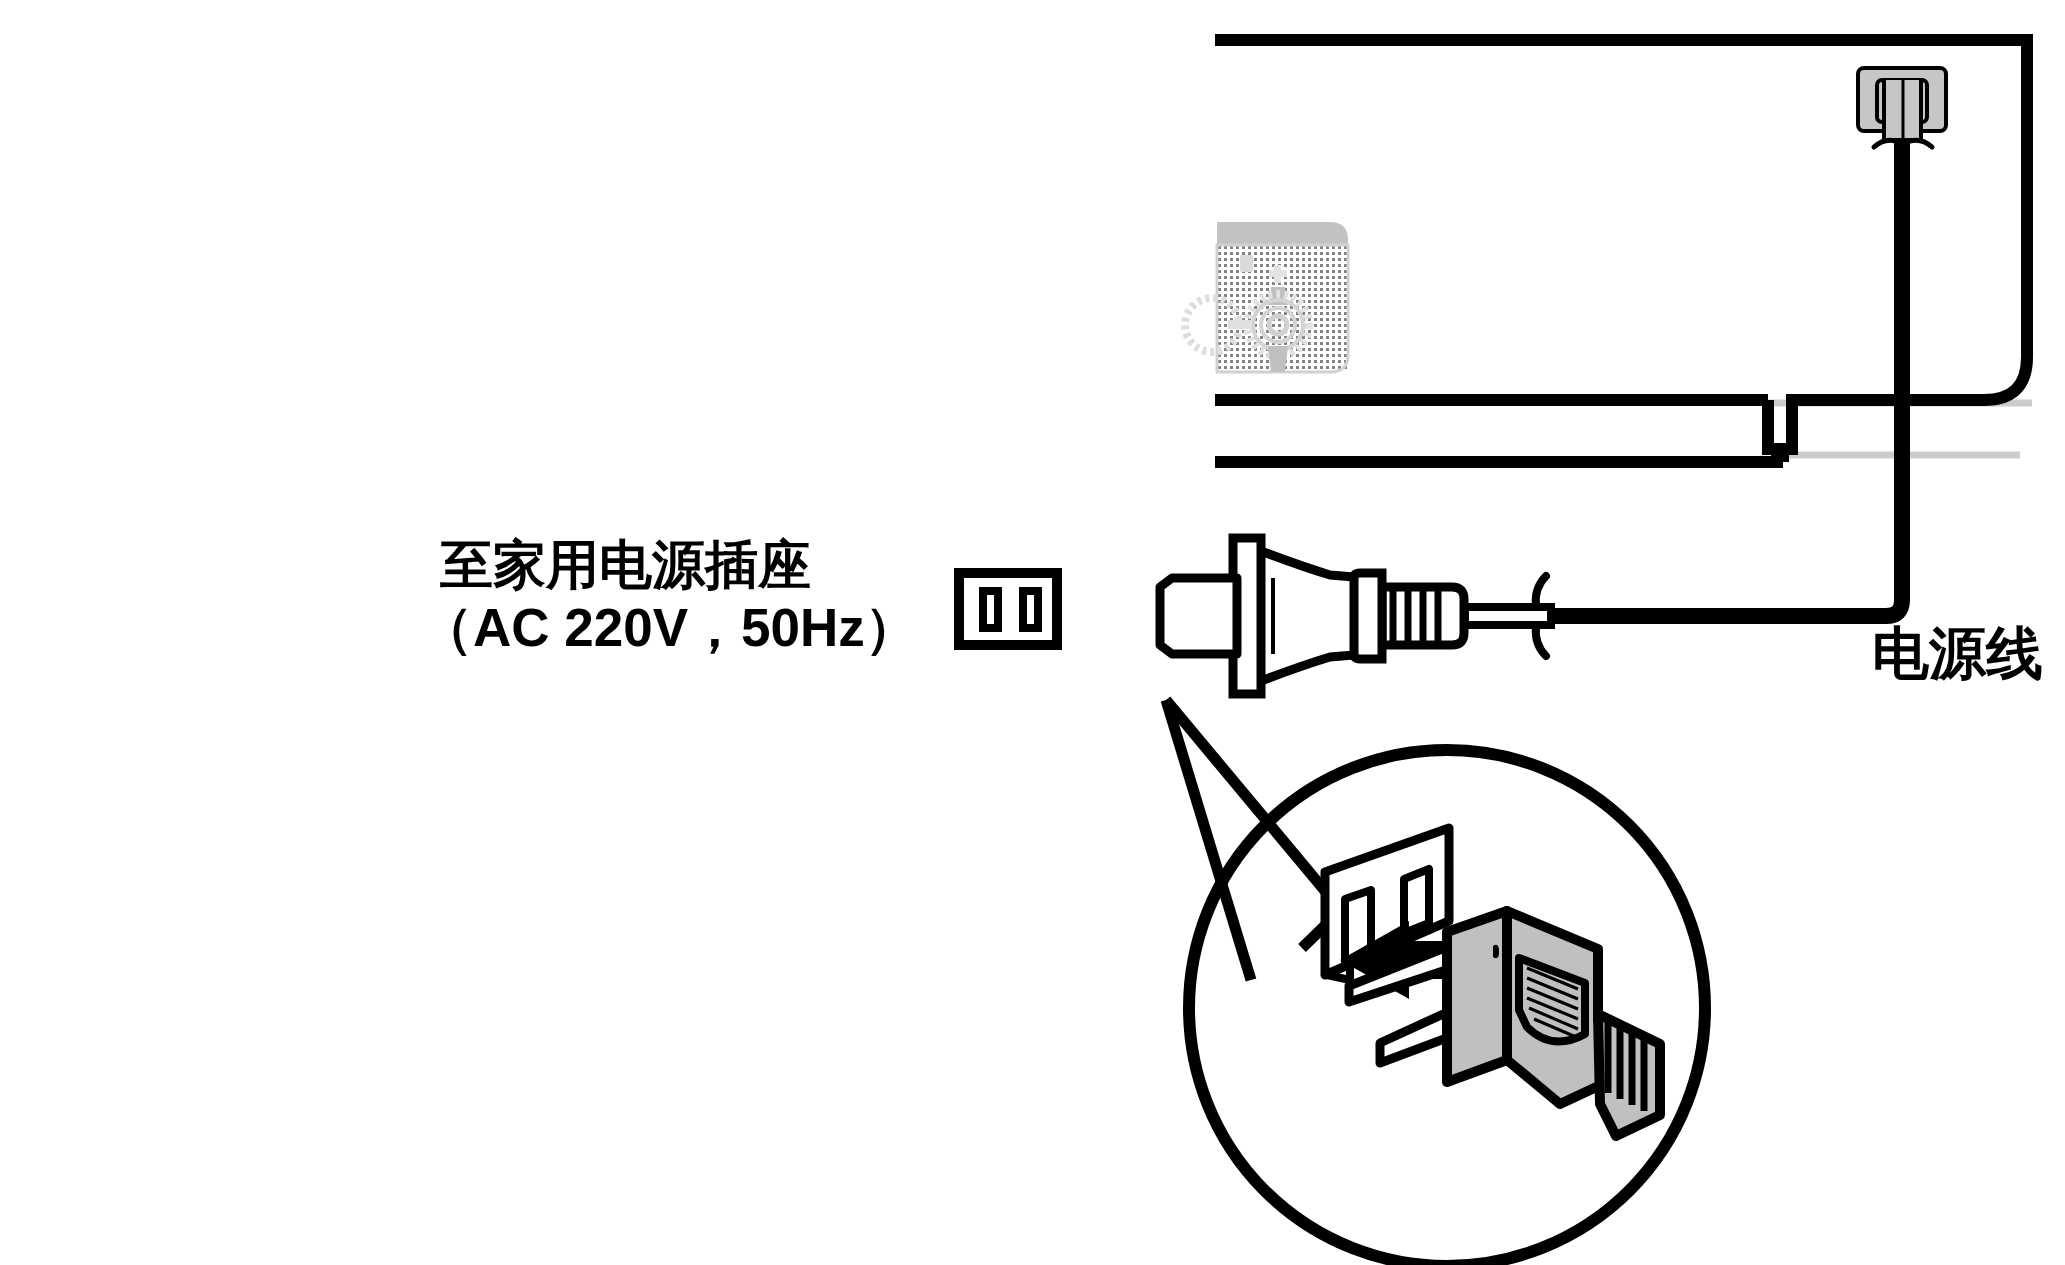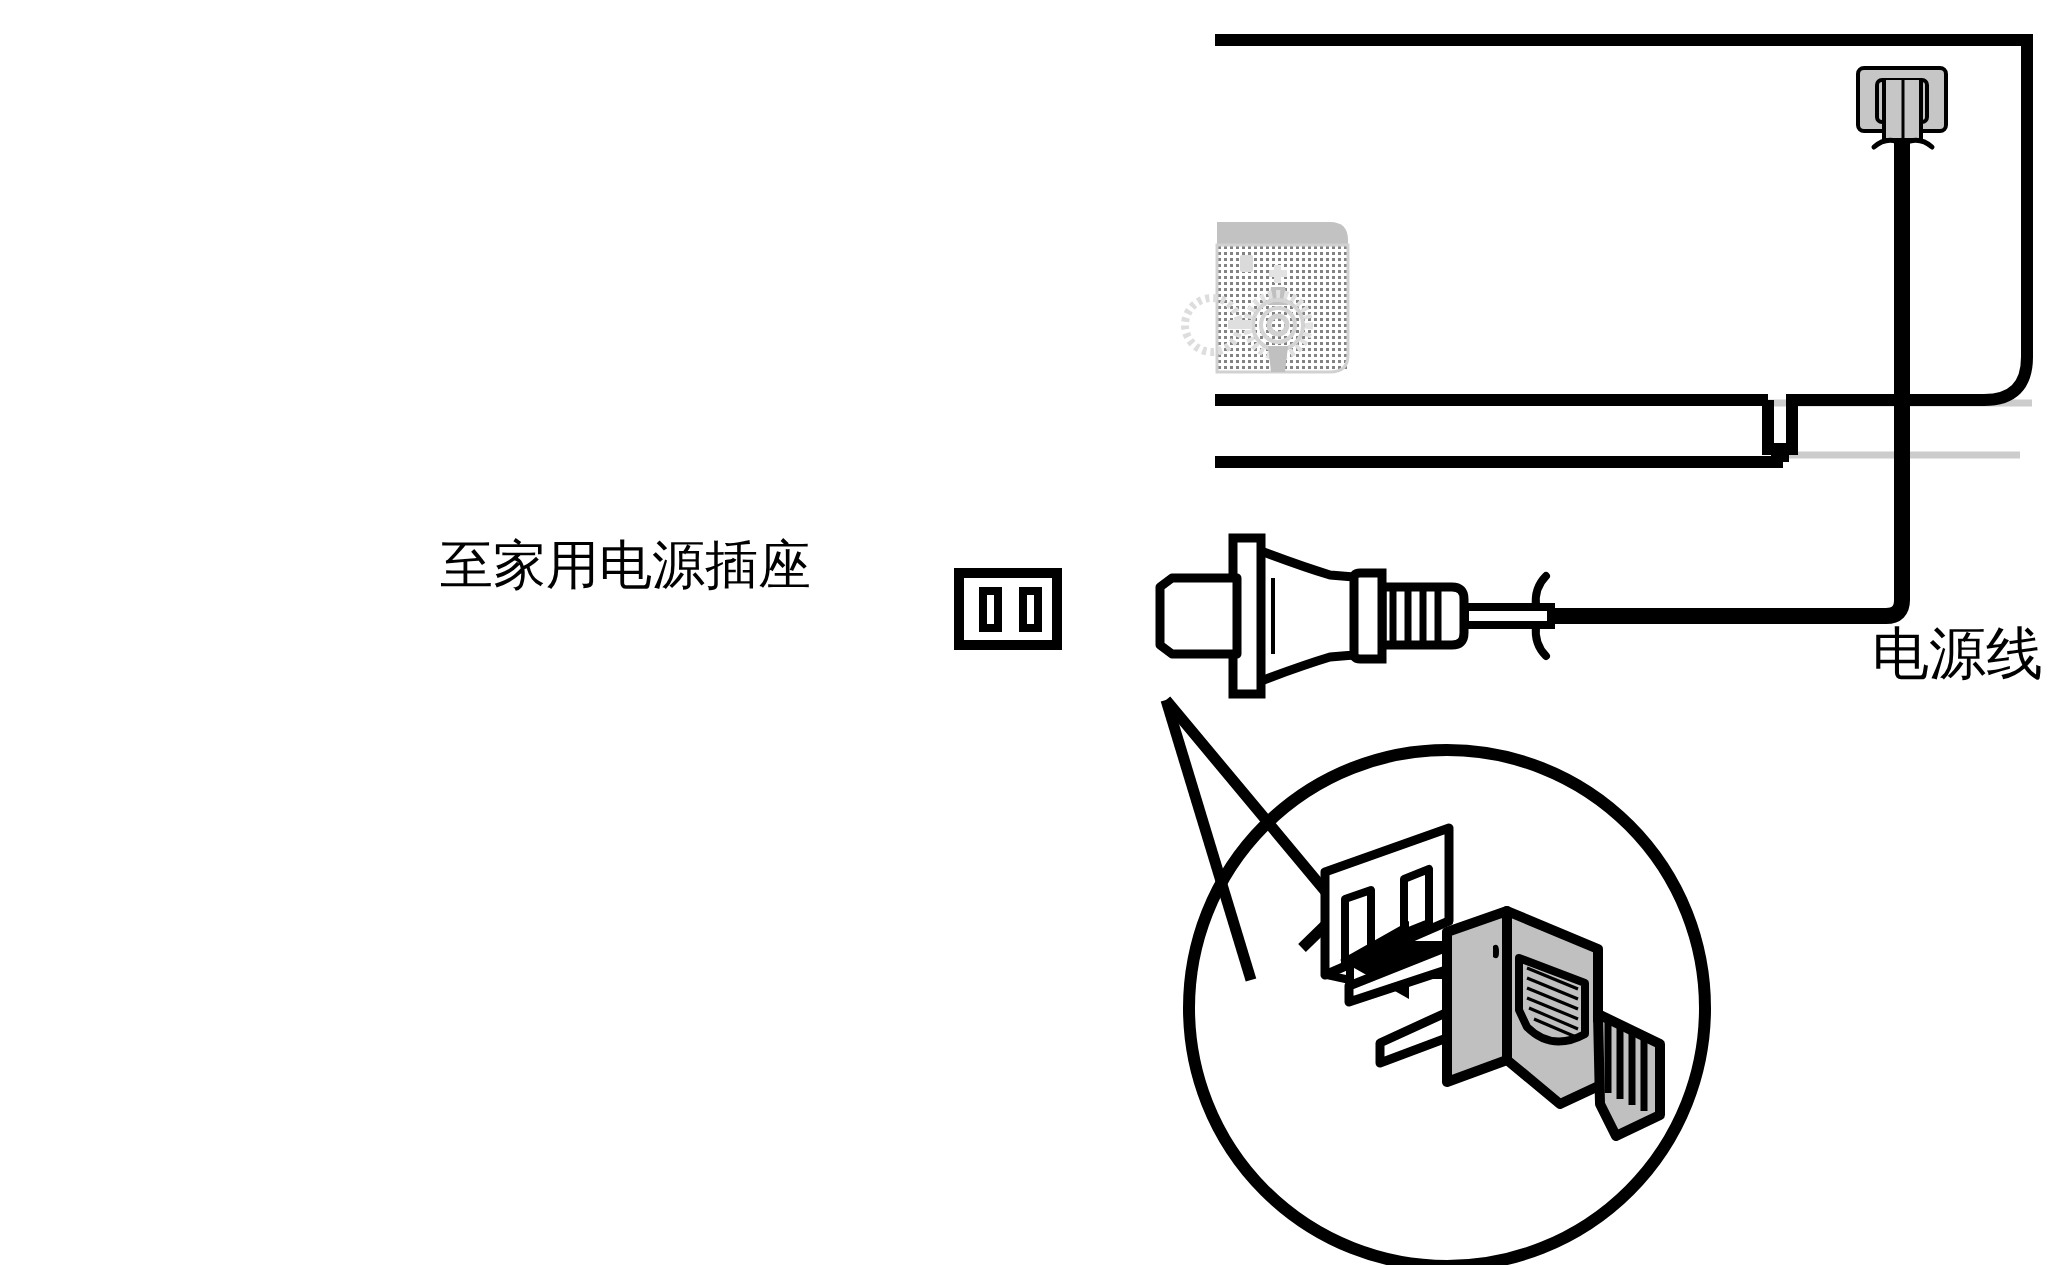--- a/index.html
+++ b/index.html
@@ -10,20 +10,21 @@
   }
   body {
     font-family: "Liberation Sans", "DejaVu Sans", sans-serif;
   }
   #page {
     position: relative;
     width: 2065px;
     height: 1265px;
     background: #ffffff;
     overflow: hidden;
+    font-weight: bold;
   }
   #diagram-svg {
     position: absolute;
     left: 0;
     top: 0;
     width: 2065px;
     height: 1265px;
   }
   .label-block {
     position: absolute;
@@ -207,17 +208,18 @@
           <path d="M 1632 1034 L 1632 1105"></path>
           <path d="M 1644 1040 L 1644 1111"></path>
         </g>
       </g>
     </g>
 
   </svg>
 
   <div class="label-block" id="outlet-label">
     <span class="line1">至家用电源插座</span>
+    <span class="line2">（AC 220V，50Hz）</span>
   </div>
 
   <div class="label-block" id="cord-label">电源线</div>
 
 </div>
 
 </body></html>

